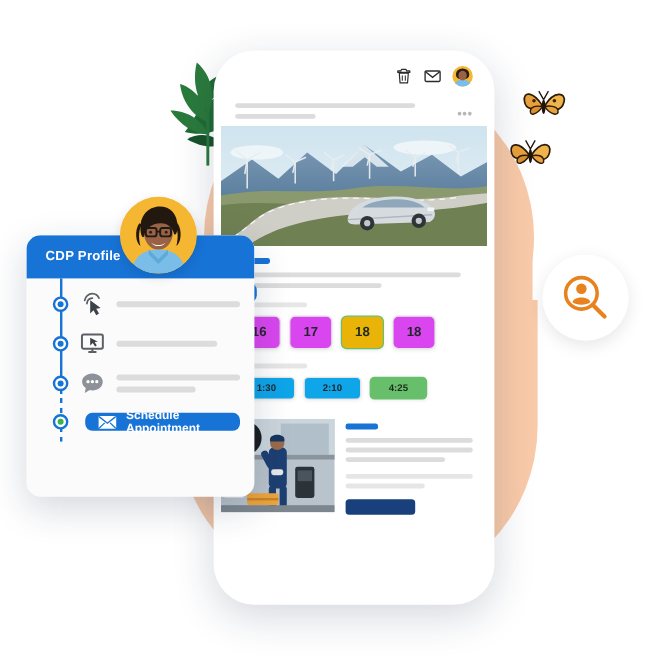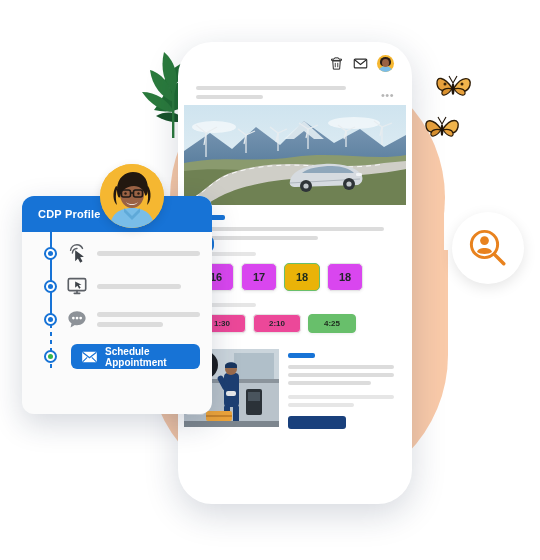--- a/index.html
+++ b/index.html
@@ -148,21 +148,21 @@
     background: #d946ef;
     border: 1px solid #e4e4e4;
     border-radius: 5px;
     display: flex; align-items: center; justify-content: center;
     font-size: 11px; font-weight: bold; color: #23262b;
     box-shadow: 0 1px 3px rgba(0,0,0,.07);
   }
   .day-pill.sel { background: #eab308; border-color: #68bf6b; color: #1d2a1d; }
   .time-pill {
     width: 48px; height: 19px;
-    background: #ec4899;
+    background: #0ea5e9;
     border: 1px solid #e4e4e4;
     border-radius: 4px;
     display: flex; align-items: center; justify-content: center;
     font-size: 8px; font-weight: bold; color: #23262b;
     box-shadow: 0 1px 3px rgba(0,0,0,.07);
   }
   .time-pill.sel { background: #68bf6b; border-color: #68bf6b; color: #1d2a1d; }
 
   .bottom-block { display: flex; gap: 9px; padding: 10px 12px 0 0; margin-top: 6px; }
   .mech-img { width: 95px; height: 78px; overflow: hidden; flex: none; }
@@ -209,21 +209,21 @@
   .tl-dot i { width: 5px; height: 5px; border-radius: 50%; background: #1773d6; display: block; }
   .tl-dot.green { border-color: #1773d6; }
   .tl-dot.green i { background: #35b44a; }
   .tl-icon { width: 24px; height: 22px; flex: none; }
   .tl-icon svg { display: block; width: 100%; height: 100%; }
   .tl-lines { flex: 1; }
 
   .sched-btn {
     display: flex; align-items: center; gap: 7px;
     background: #1773d6; border-radius: 6px;
-    height: 25px; padding: 0 10px;
+    height: 15px; padding: 0 10px;
     color: #ffffff; font-size: 10px; font-weight: bold;
     margin-left: 6px;
   }
   .env-ic { width: 17px; height: 12px; flex: none; }
 
   
   .persona {
     position: absolute; left: 100px; top: 164px;
     width: 64px; height: 64px; border-radius: 50%;
     background: #f5b731; overflow: hidden; z-index: 7;

